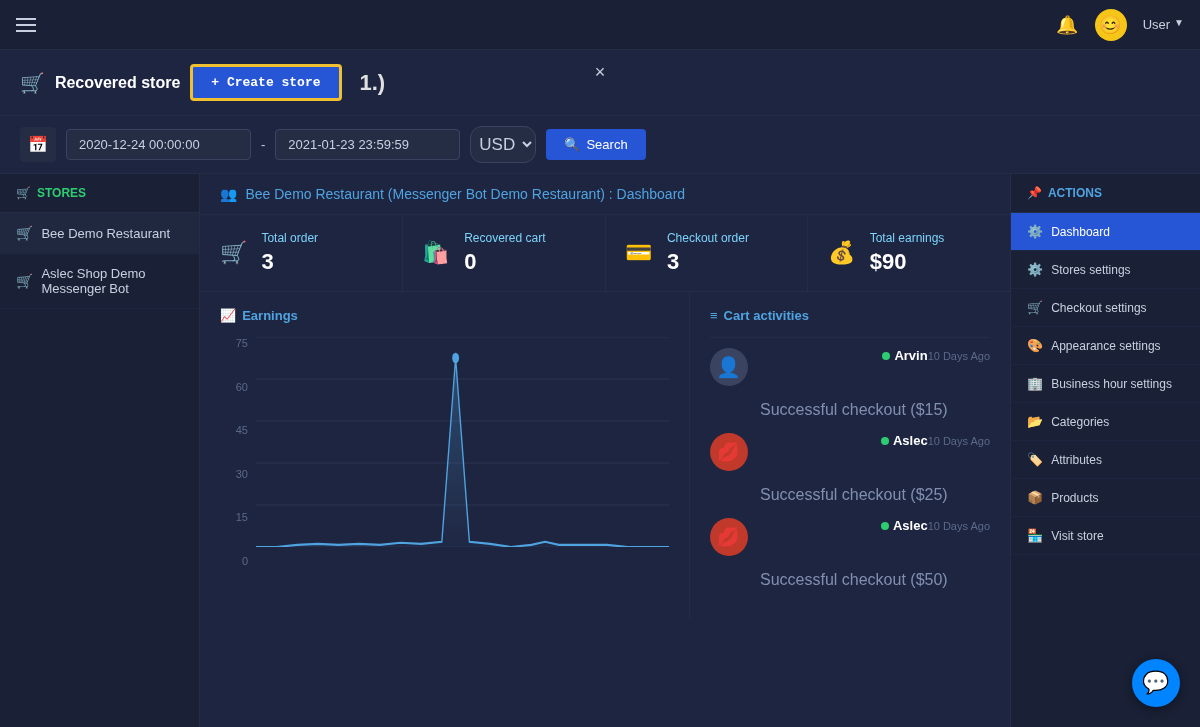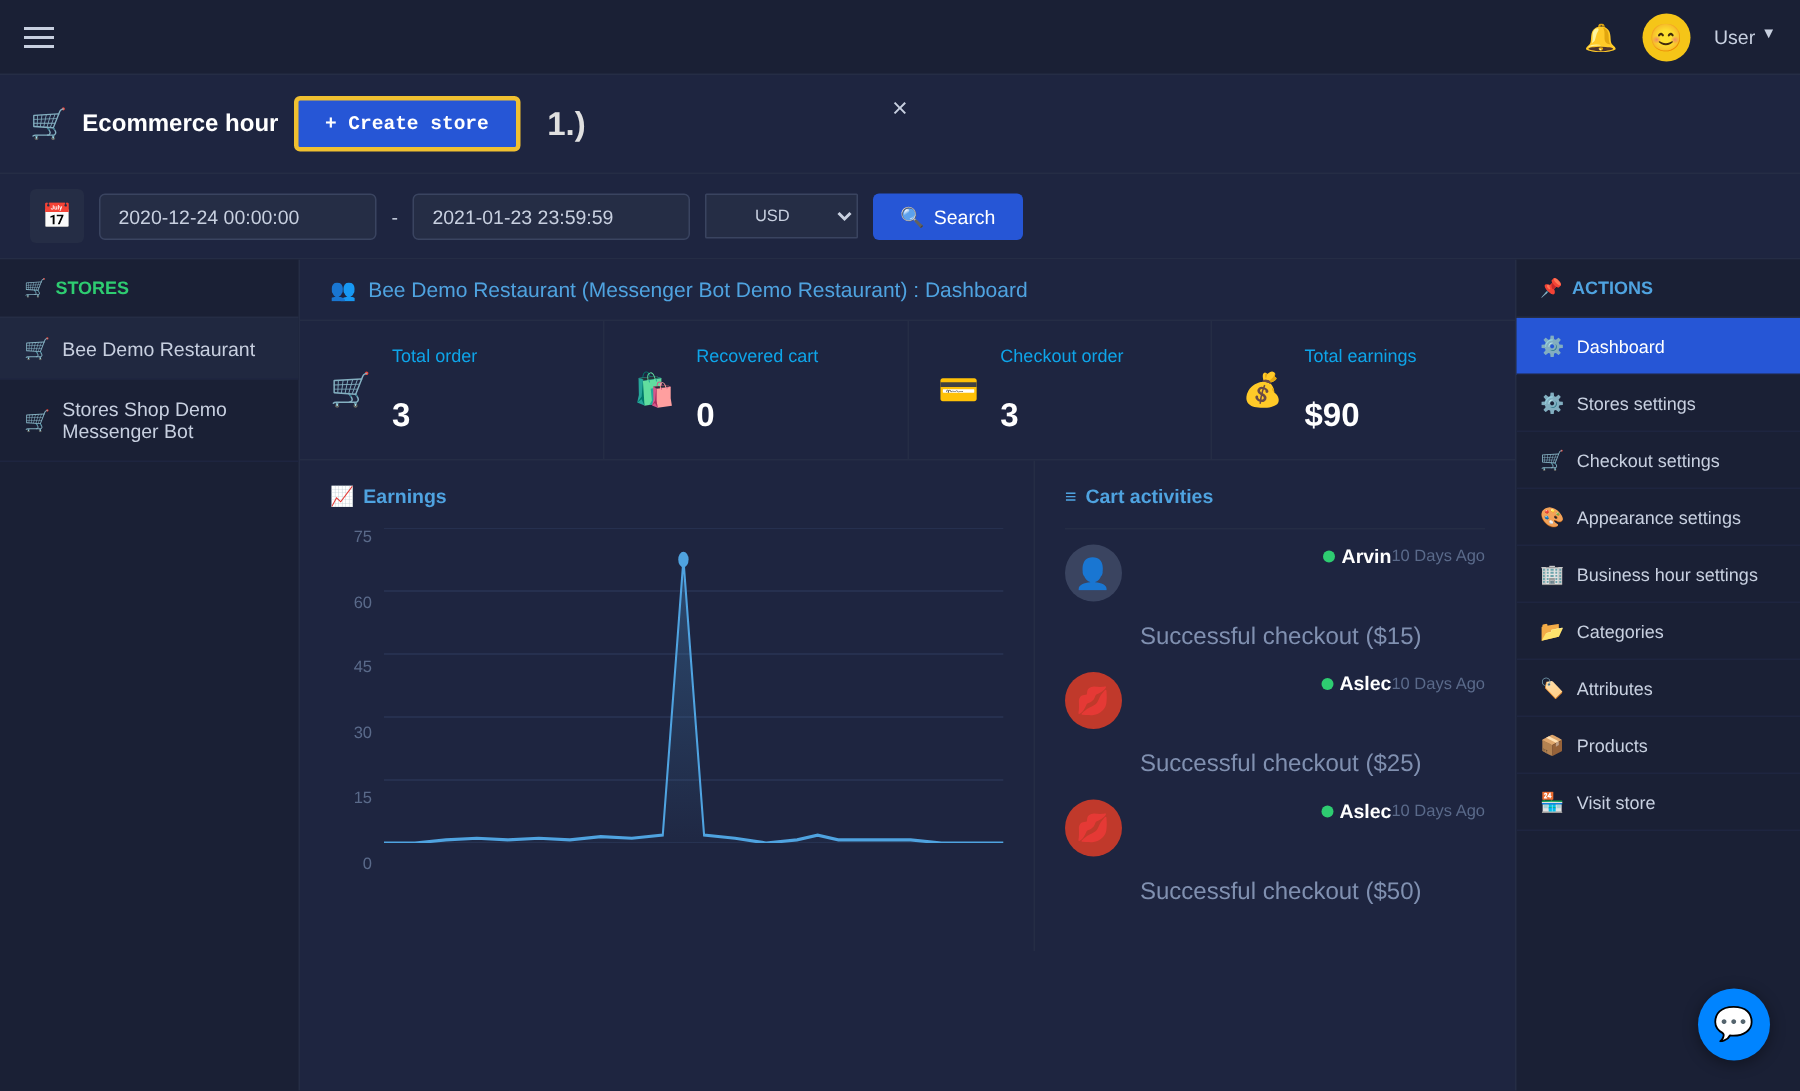--- a/index.html
+++ b/index.html
@@ -81,23 +81,23 @@
       padding: 7px 12px;
       border-radius: 4px;
       font-size: 13px;
       width: 185px;
     }
     .date-separator { color: #c8d0e0; }
     .currency-select {
       background: #252d45;
       border: 1px solid #3a4460;
       color: #c8d0e0;
-      padding: 7px 28px;
-      border-radius: 1px;
-      font-size: 11px;
+      padding: 7px 4px;
+      border-radius: 12px;
+      font-size: 17px;
       cursor: pointer;
     }
     .search-btn {
       background: #2656d6;
       color: #fff;
       border: none;
       padding: 8px 18px;
       border-radius: 4px;
       cursor: pointer;
       font-size: 13px;
@@ -174,21 +174,21 @@
       gap: 14px;
     }
     .stat-card:last-child { border-right: none; }
     .stat-icon {
       font-size: 22px;
       color: #4fa3e0;
     }
     .stat-icon.green { color: #2ecc71; }
     .stat-icon.orange { color: #e67e22; }
     .stat-icon.gold { color: #f0c030; }
-    .stat-info .stat-label { font-size: 12px; color: #0ea5e9; margin-bottom: 20px; }
+    .stat-info .stat-label { font-size: 12px; color: #7dd3fc; margin-bottom: 4px; }
     .stat-info .stat-value { font-size: 22px; font-weight: 700; color: #fff; }
 
     
     .charts-row {
       display: flex;
       gap: 0;
     }
     .earnings-panel {
       flex: 1;
       padding: 16px 20px;
@@ -340,21 +340,21 @@
       <span>User</span>
       <span class="arrow">▼</span>
     </span>
   </div>
 </div>
 
 <div class="header-bar">
   <button class="close-btn">×</button>
   <div class="header-left">
     <span class="store-icon">🛒</span>
-    <span class="store-title">Ecommerce hour</span>
+    <span class="store-title">Recovered store</span>
     <button class="create-store-btn">+ Create store</button>
     <span class="step-label">1.)</span>
   </div>
 </div>
 
 <div class="filter-bar">
   <span class="cal-icon">📅</span>
   <input class="date-input" type="text" value="2020-12-24 00:00:00" style="">
   <span class="date-separator">-</span>
   <input class="date-input" type="text" value="2021-01-23 23:59:59" style="">
@@ -374,21 +374,21 @@
     <div class="sidebar-header">
       <span>🛒</span>
       <span>Stores</span>
     </div>
     <div class="sidebar-item active">
       <span class="item-icon">🛒</span>
       <span>Bee Demo Restaurant</span>
     </div>
     <div class="sidebar-item">
       <span class="item-icon">🛒</span>
-      <span>Stores Shop Demo Messenger Bot</span>
+      <span>Aslec Shop Demo Messenger Bot</span>
     </div>
   </div>
 
   <div class="content-area">
     <div class="content-header">
       <span>👥</span>
       <span>Bee Demo Restaurant (Messenger Bot Demo Restaurant) : Dashboard</span>
     </div>
 
     <div class="stats-row">

